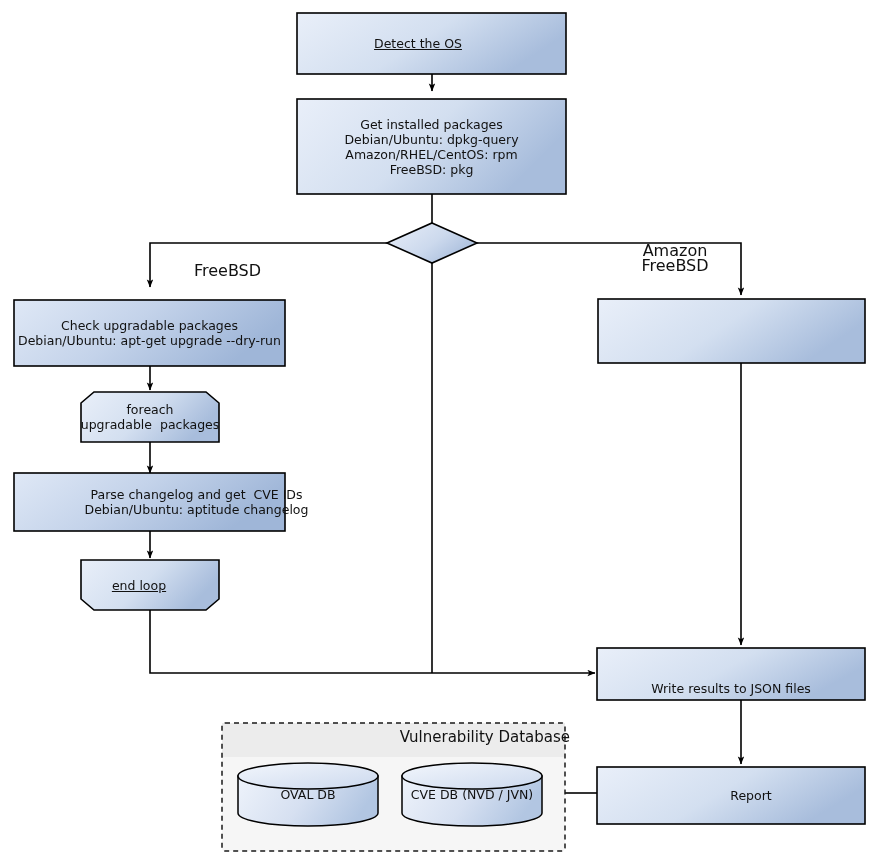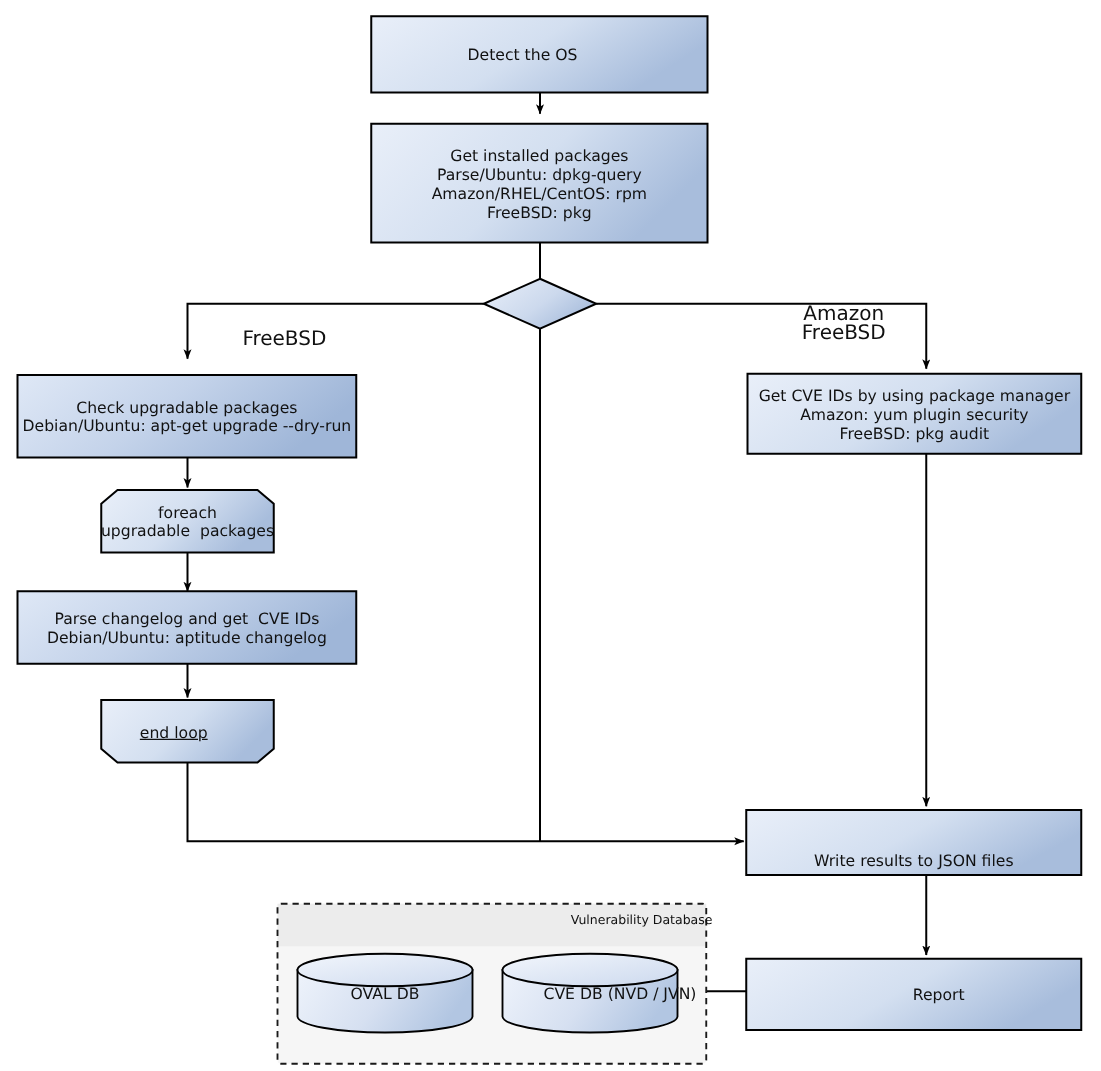--- a/index.html
+++ b/index.html
@@ -43,21 +43,21 @@
     text-align: center;
     color: #111111;
     font-size: 16px;
     line-height: 15px;
     white-space: pre;
   }
   .group-title {
     position: absolute;
     text-align: right;
     color: #111111;
-    font-size: 10px;
+    font-size: 15px;
     line-height: 18px;
     white-space: pre;
   }
 </style>
 </head>
 <body>
 
 <div id="canvas">
 
   <svg class="layer" viewBox="0 0 881 857" xmlns="http://www.w3.org/2000/svg">
@@ -147,51 +147,48 @@
 
     <polygon points="81,560 219,560 219,599 206,610 94,610 81,599" fill="url(#gradBox)" stroke="#000000" stroke-width="1.6"></polygon>
 
     <rect x="598" y="299" width="267" height="64" fill="url(#gradBox)" stroke="#000000" stroke-width="1.6"></rect>
 
     <rect x="597" y="648" width="268" height="52" fill="url(#gradBox)" stroke="#000000" stroke-width="1.6"></rect>
 
     <rect x="597" y="767" width="268" height="57" fill="url(#gradBox)" stroke="#000000" stroke-width="1.6"></rect>
   </svg>
 
-  <div class="node-label" style="left:297px; top:13px; width:242px; height:61px;">Detect the OS</div>
+  <div class="node-label" style="left:297px; top:13px; width:242px; height:61px;text-decoration:underline;">Detect the OS</div>
 
   <div class="node-label" style="left:297px; top:99px; width:269px; height:95px;">Get installed packages
-Parse/Ubuntu: dpkg-query
+Debian/Ubuntu: dpkg-query
 Amazon/RHEL/CentOS: rpm
 FreeBSD: pkg</div>
 
   <div class="node-label" style="left:14px; top:300px; width:271px; height:66px;">Check upgradable packages
 Debian/Ubuntu: apt-get upgrade --dry-run</div>
 
   <div class="node-label" style="left:81px; top:392px; width:138px; height:50px;">foreach
 upgradable  packages</div>
 
-  <div class="node-label" style="left:14px; top:473px; width:271px; height:58px;">Parse changelog and get  CVE IDs
+  <div class="node-label" style="left:14px; top:473px; width:271px; height:58px;padding-left:47px;">Parse changelog and get  CVE IDs
 Debian/Ubuntu: aptitude changelog</div>
 
   <div class="node-label" style="left:81px; top:560px; width:116px; height:50px;text-decoration:underline;">end loop</div>
 
-  <div class="node-label" style="left:598px; top:299px; width:267px; height:64px;">Get CVE IDs by using package manager
-Amazon: yum plugin security
-FreeBSD: pkg audit</div>
 
   <div class="node-label" style="left:597px; top:662px; width:268px; height:52px;">Write results to JSON files</div>
 
   <div class="node-label" style="left:597px; top:767px; width:308px; height:57px;">Report</div>
 
   <div class="edge-label" style="left:155px; top:263px; width:145px;">FreeBSD</div>
 
 
   <div class="edge-label" style="left:615px; top:243px; width:120px;">Amazon
 FreeBSD</div>
 
   <div class="group-title" style="left:235px; top:728px; width:335px;">Vulnerability Database</div>
 
   <div class="node-label" style="left:238px; top:778px; width:140px; height:32px;">OVAL DB</div>
 
-  <div class="node-label" style="left:402px; top:778px; width:140px; height:32px;padding-left:24px;">CVE DB (NVD / JVN)</div>
+  <div class="node-label" style="left:402px; top:778px; width:140px; height:32px;">CVE DB (NVD / JVN)</div>
 
 </div>
 
 </body></html>

